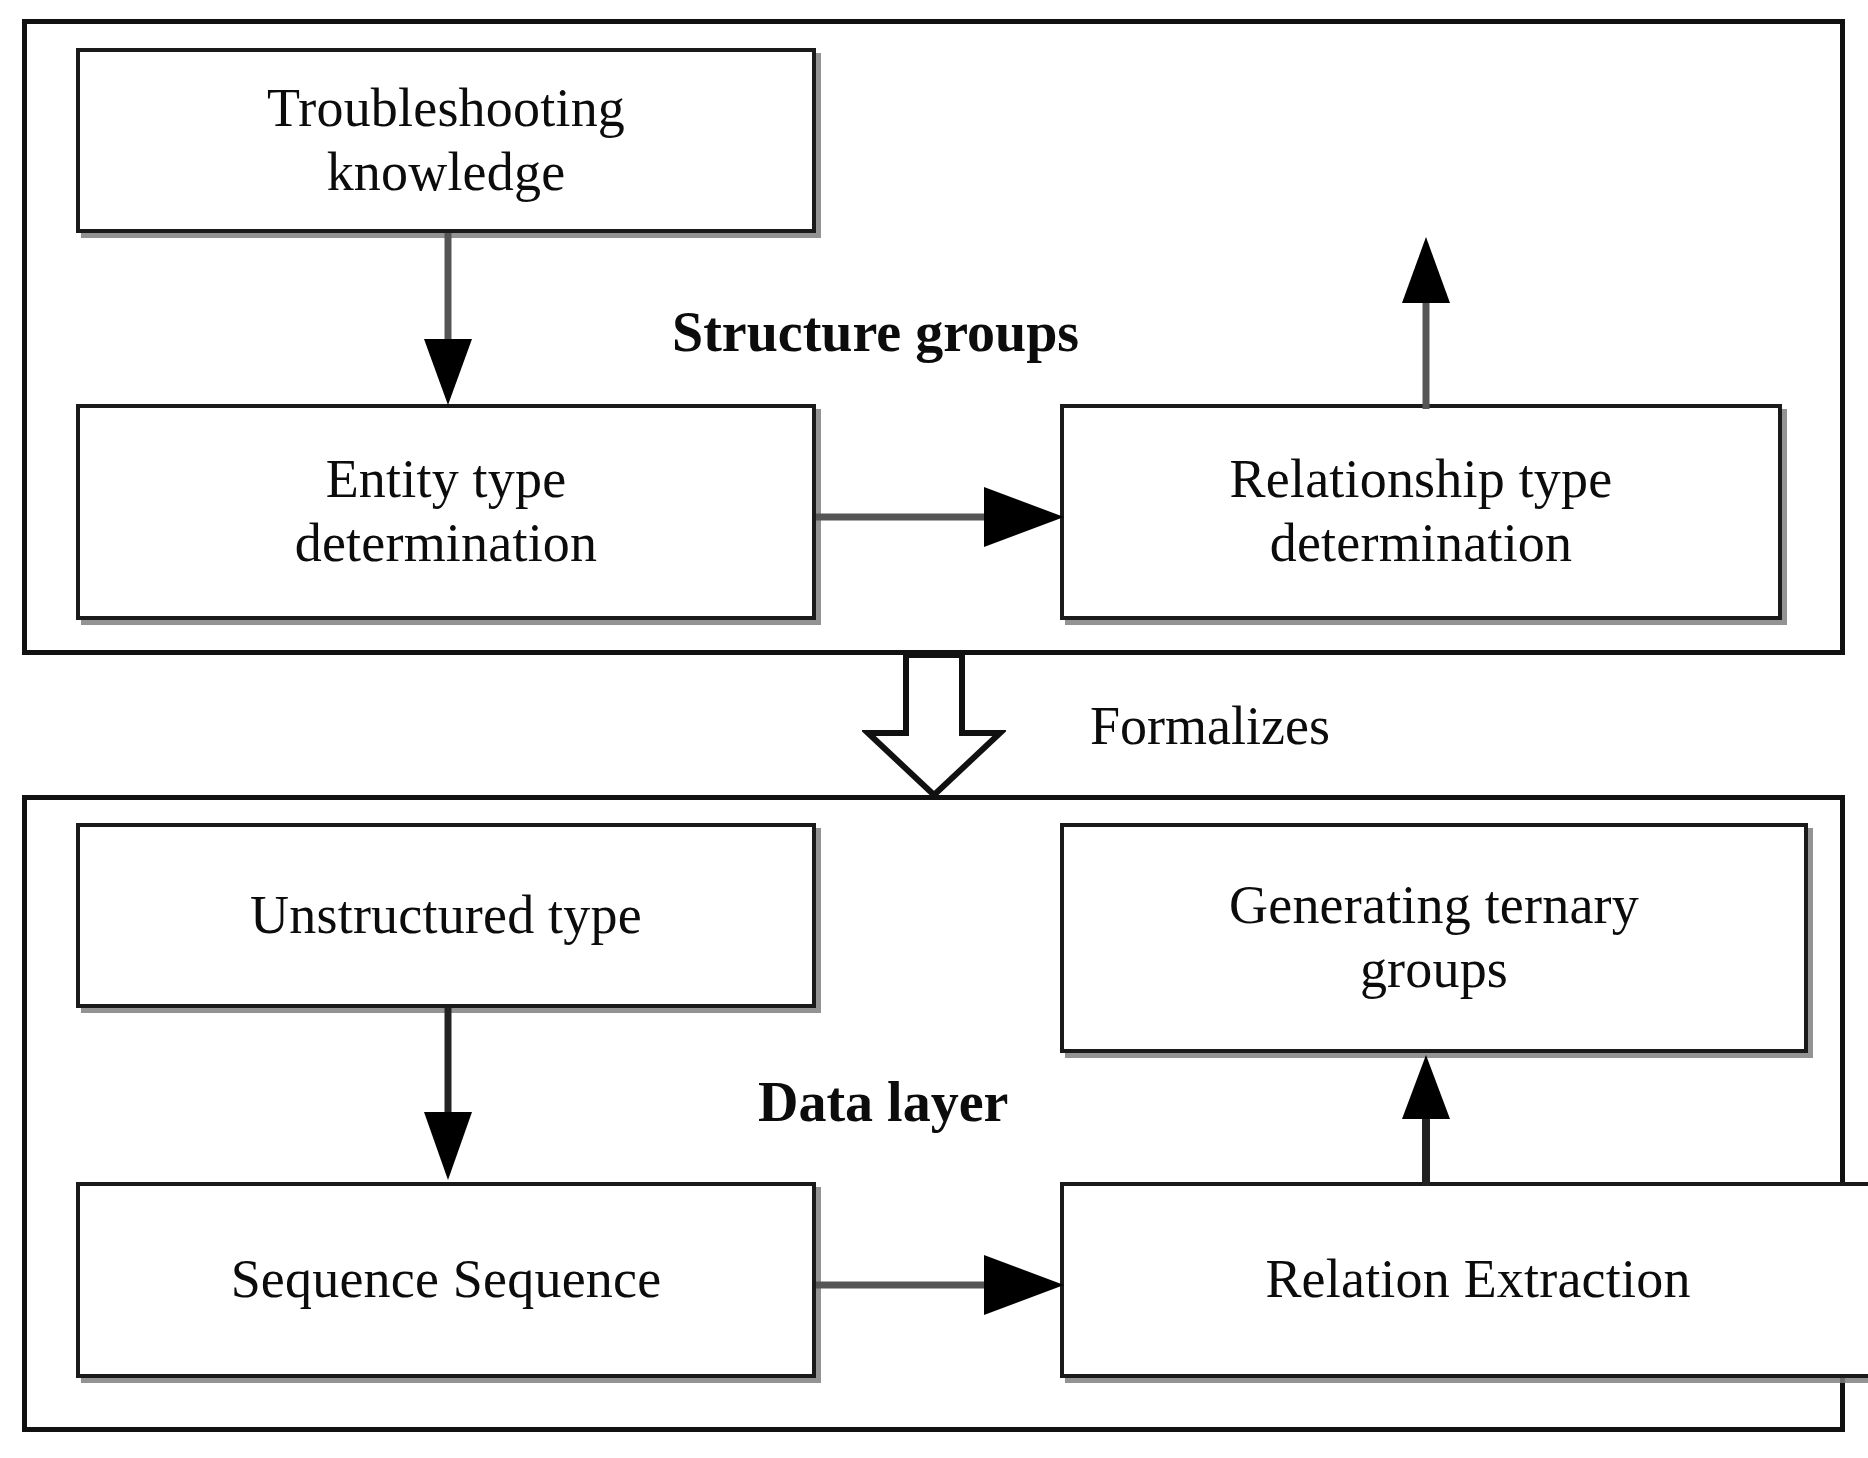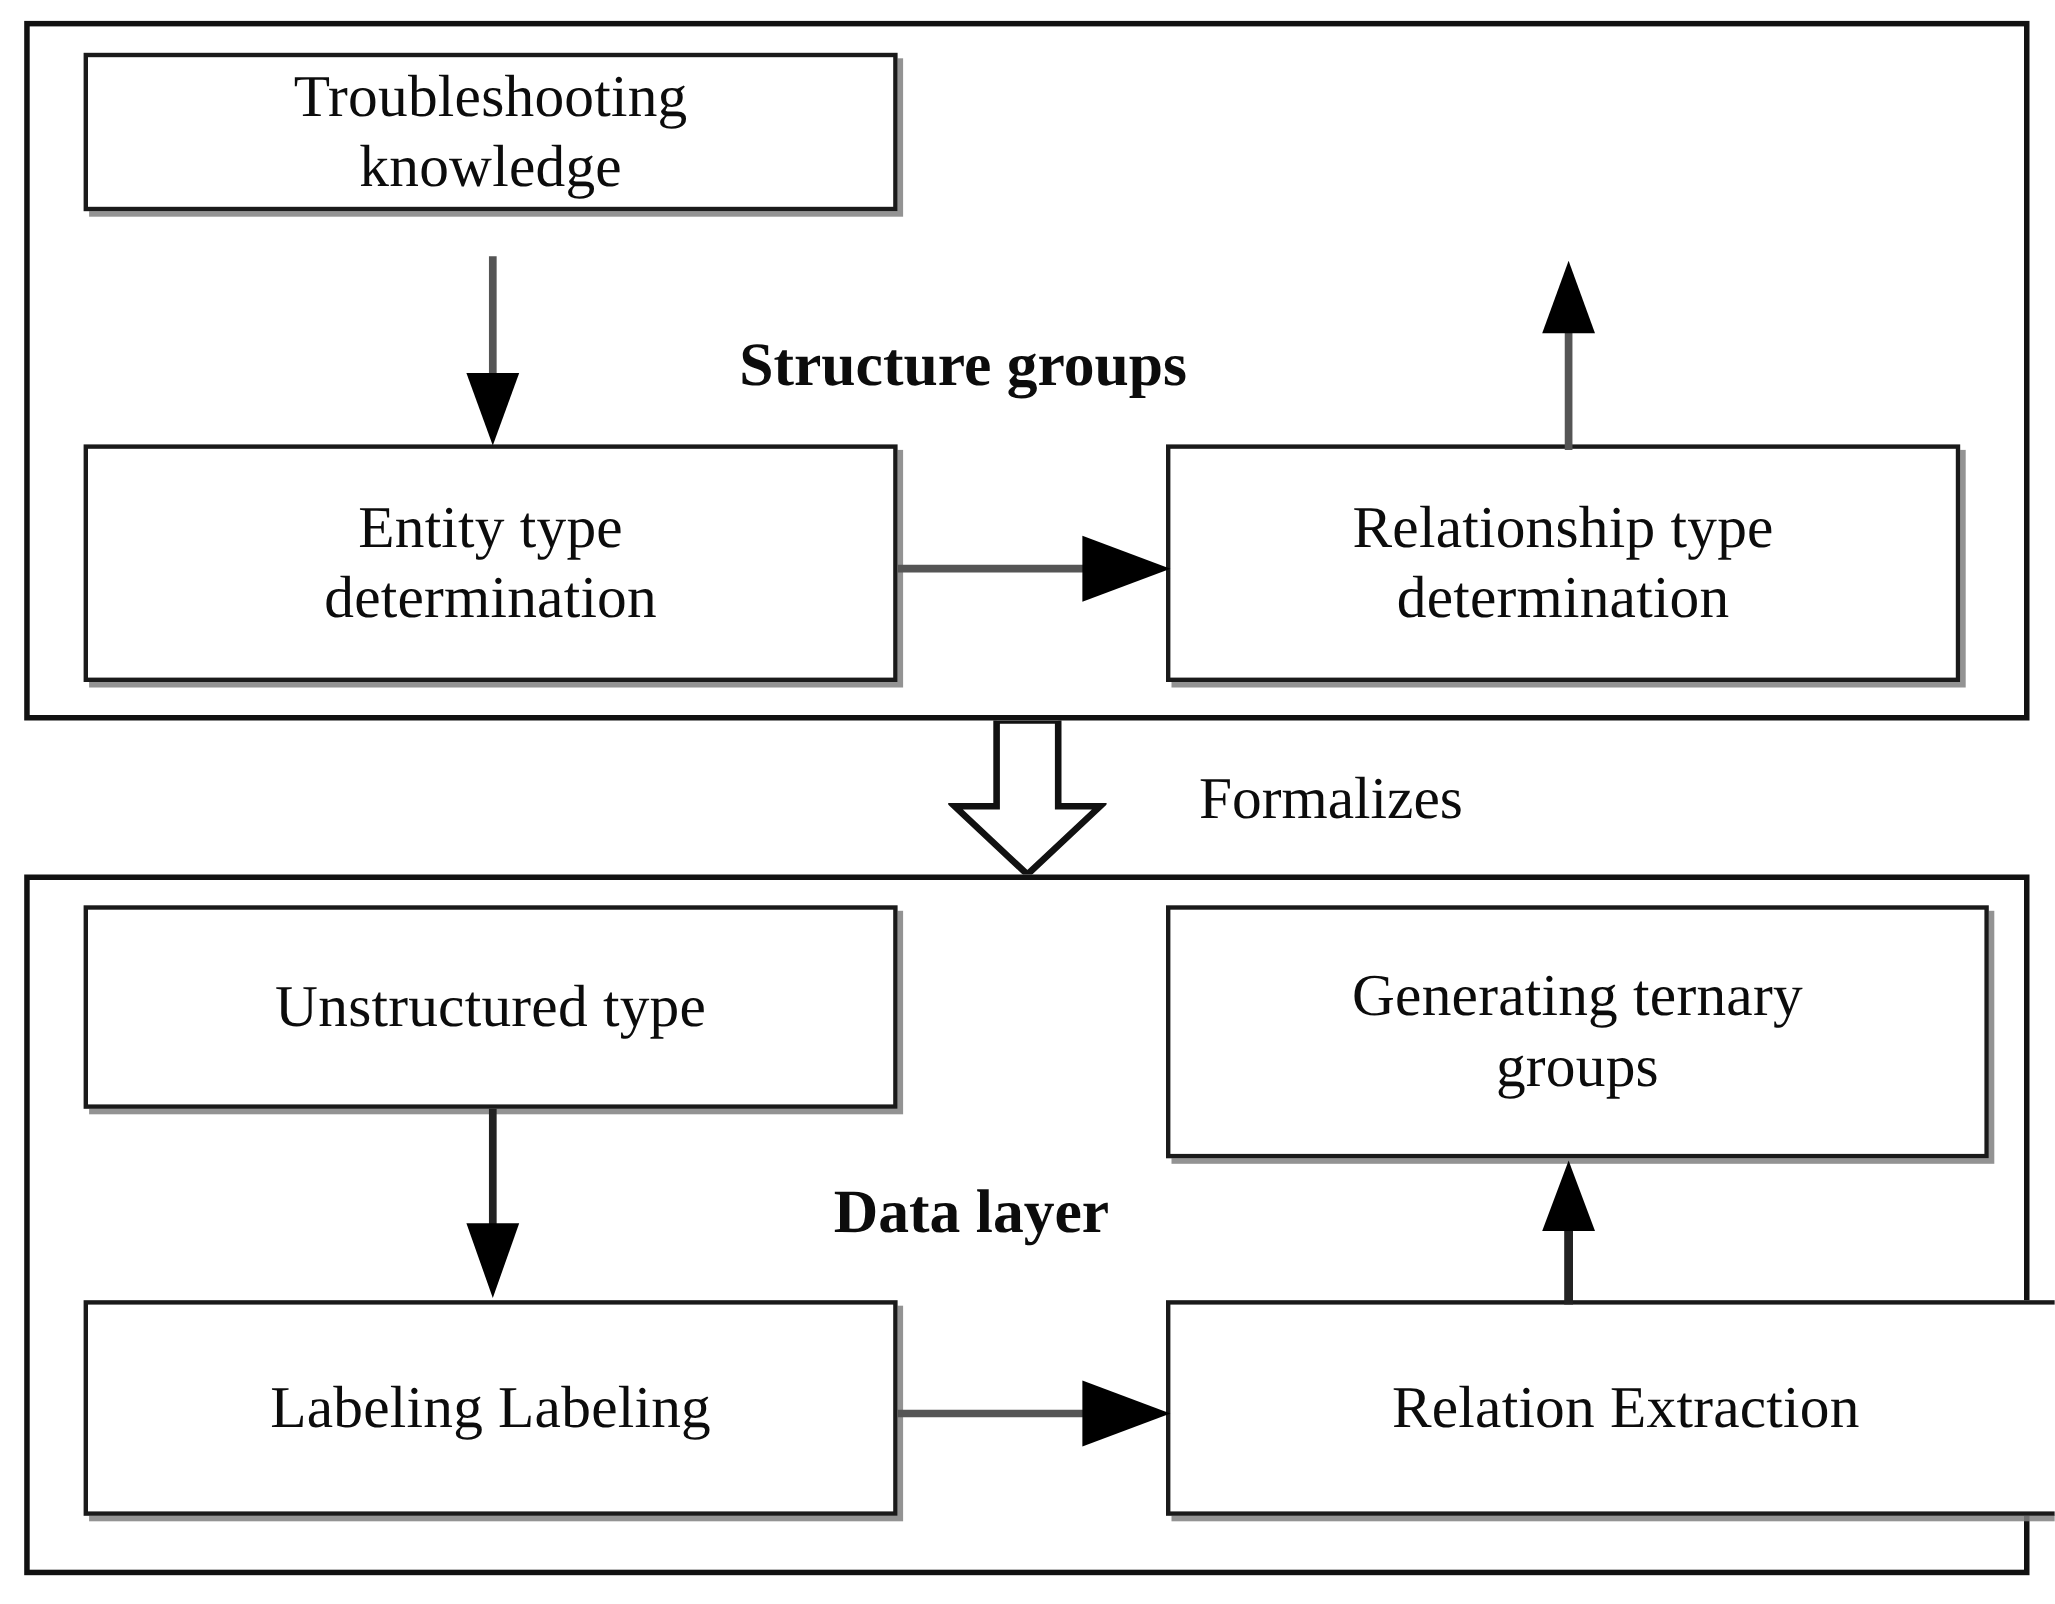--- a/index.html
+++ b/index.html
@@ -77,21 +77,21 @@
   }
   .block-arrow svg { display: block; }
 </style>
 </head>
 <body>
 
 <div id="canvas">
 
   <div class="layer-box" style="left:22px; top:19px; width:1823px; height:636px;"></div>
 
-  <div class="node-box" style="left:76px; top:48px; width:740px; height:144px;">
+  <div class="node-box" style="left:76px; top:48px; width:740px; height:185px;">
     <span class="node-label">Troubleshooting
 knowledge</span>
   </div>
 
 
   <div class="node-box" style="left:76px; top:404px; width:740px; height:216px;">
     <span class="node-label">Entity type
 determination</span>
   </div>
 
@@ -136,21 +136,21 @@
   <div class="node-box" style="left:76px; top:823px; width:740px; height:185px;">
     <span class="node-label">Unstructured type</span>
   </div>
 
   <div class="node-box" style="left:1060px; top:823px; width:748px; height:230px;">
     <span class="node-label">Generating ternary
 groups</span>
   </div>
 
   <div class="node-box" style="left:76px; top:1182px; width:740px; height:196px;">
-    <span class="node-label">Labeling Labeling</span>
+    <span class="node-label">Sequence Sequence</span>
   </div>
 
   <div class="node-box" style="left:1060px; top:1182px; width:836px; height:196px;">
     <span class="node-label">Relation Extraction</span>
   </div>
 
   <div class="connector" style="left:418px; top:1008px; width:60px; height:178px;">
     <svg width="60" height="178" viewBox="0 0 60 178">
       <line x1="30" y1="0" x2="30" y2="118" stroke="#222222" stroke-width="7"></line>
       <polygon points="6,104 54,104 30,172" fill="#000000"></polygon>

